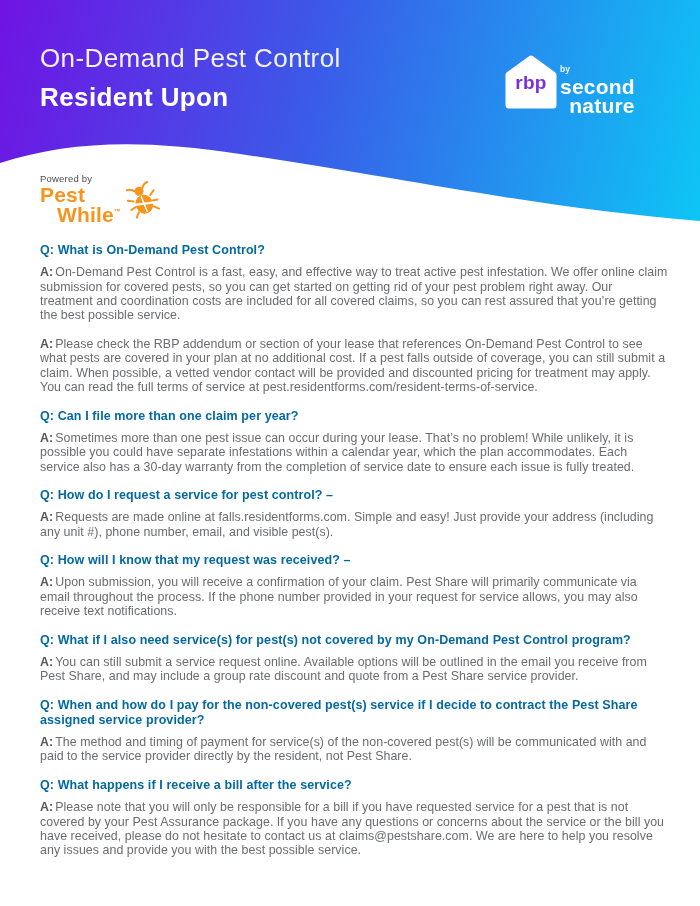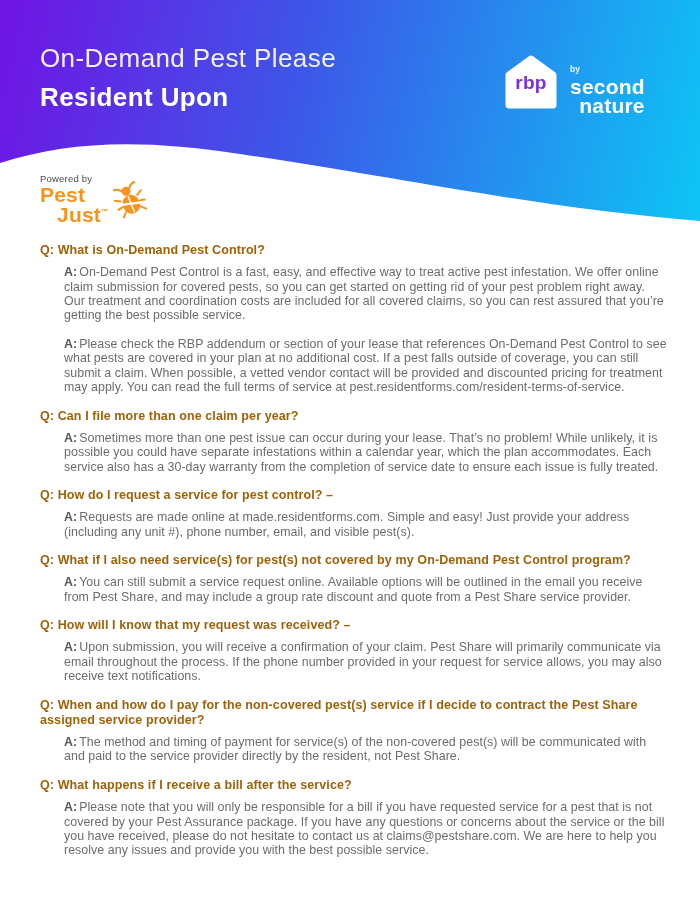--- a/index.html
+++ b/index.html
@@ -7,21 +7,21 @@
   body { font-family:"Liberation Sans", sans-serif; }
   .page { position:relative; width:700px; height:906px; background:#fff; overflow:hidden; }
 
   
   .banner { position:relative; width:700px; height:230px;
             background:linear-gradient(103deg, #7013e3 0%, #3b5ae8 44%, #0dc6f5 100%); }
   .titles { position:absolute; left:40px; top:42px; }
   .title-1 { font-size:26px; font-weight:500; color:#f4f1ff; letter-spacing:.4px; line-height:1.25; }
   .title-2 { font-size:26px; font-weight:800; color:#ffffff; letter-spacing:.4px; line-height:1.25; margin-top:6px; }
 
-  .brand { position:absolute; left:503px; top:50px; display:flex; align-items:center; gap:11px; }
+  .brand { position:absolute; left:503px; top:50px; display:flex; align-items:center; gap:1px; }
   .rbp-logo { position:relative; width:56px; height:58px; }
   .rbp-diamond { position:absolute; left:10px; top:12px; width:36px; height:36px;
                  background:#2fd4c5; border-radius:7px; transform:rotate(45deg); }
   .rbp-house { position:absolute; left:0; top:0; }
   .rbp-text { position:absolute; left:0; top:18px; width:56px; text-align:center;
               font-size:19px; font-weight:800; color:#7b2fd6; letter-spacing:.3px; }
   .sn { display:flex; align-items:flex-start; gap:3px; padding-top:11px;flex-direction:column; }
   .sn-by { font-size:8.5px; color:#eef4ff; font-weight:600; margin-top:3px; }
   .sn-lines { text-align:right; color:#ffffff; font-weight:800; font-size:21px; line-height:.92; letter-spacing:.2px; }
   .sn-lines span { display:block; }
@@ -33,32 +33,32 @@
   .powered-label { font-size:9.5px; color:#4b4b4d; font-weight:500; letter-spacing:.2px; }
   .ps-row { display:flex; align-items:flex-start; gap:5px; margin-top:1px; }
   .ps-words { line-height:.95; }
   .ps-word1, .ps-word2 { display:block; font-size:21px; font-weight:800; color:#f7941d; letter-spacing:.2px; }
   .ps-word2 { margin-left:17px; }
   .ps-tm { font-size:7px; vertical-align:super; font-weight:700; }
   .bug { margin-top:-4px; }
 
   
   .content { padding:13px 32px 0 40px; }
-  .faq-q { color:#a16207; font-size:12.5px; font-weight:700; line-height:1.22; margin-bottom:7px; letter-spacing:.1px; }
-  .faq-a { color:#6b6c70; font-size:12.4px; line-height:14.4px; margin-bottom:14px; letter-spacing:.05px;margin-left:24px; }
+  .faq-q { color:#0369a1; font-size:12.5px; font-weight:700; line-height:1.22; margin-bottom:7px; letter-spacing:.1px; }
+  .faq-a { color:#6b6c70; font-size:12.4px; line-height:14.4px; margin-bottom:14px; letter-spacing:.05px; }
   .faq-a b { color:#55565a; font-weight:700; padding-right:2px; }
 </style>
 </head>
 <body>
 
 <div class="page">
 
   <header class="banner">
     <div class="titles">
-      <div class="title-1">On-Demand Pest Please</div>
+      <div class="title-1">On-Demand Pest Control</div>
       <div class="title-2">Resident Upon</div>
     </div>
 
     <div class="brand">
       <div class="rbp-logo">
         <div class="rbp-diamond"></div>
         <svg class="rbp-house" width="56" height="58" viewBox="0 0 56 58">
           <path d="M28,5 L50,21 L50,51 L6,51 L6,21 Z" fill="#ffffff" stroke="#ffffff" stroke-width="7" stroke-linejoin="round"></path>
         </svg>
         <div class="rbp-text">rbp</div>
@@ -75,21 +75,21 @@
     <svg class="wave" viewBox="0 0 700 100" preserveAspectRatio="none">
       <path d="M0,33 C70,11 140,9 240,24 C420,51 540,78 700,91 L700,101 L0,101 Z" fill="#ffffff"></path>
     </svg>
   </header>
 
   <div class="powered">
     <div class="powered-label">Powered by</div>
     <div class="ps-row">
       <div class="ps-words">
         <span class="ps-word1">Pest</span>
-        <span class="ps-word2"><span>Just</span><sup class="ps-tm">™</sup></span>
+        <span class="ps-word2"><span>While</span><sup class="ps-tm">™</sup></span>
       </div>
       <svg class="bug" width="34" height="40" viewBox="0 0 34 40">
         <g transform="rotate(-22 17 20)" stroke="#f7941d" stroke-width="2" fill="none" stroke-linecap="round">
           <path d="M13,8 C11,5 8,4 6,4"></path>
           <path d="M21,8 C23,5 26,4 28,4"></path>
           <path d="M8,17 L3,14"></path>
             <path d="M8,23 L3,24"></path>
             <path d="M9,29 L5,33"></path>
           <path d="M26,17 L31,14"></path>
             <path d="M26,23 L31,24"></path>
@@ -116,31 +116,31 @@
       <p class="faq-a"><b>A:</b><span>Please check the RBP addendum or section of your lease that references On-Demand Pest Control to see what pests are covered in your plan at no additional cost. If a pest falls outside of coverage, you can still submit a claim. When possible, a vetted vendor contact will be provided and discounted pricing for treatment may apply. You can read the full terms of service at pest.residentforms.com/resident-terms-of-service.</span></p>
     </section>
 
     <section>
       <div class="faq-q">Q: Can I file more than one claim per year?</div>
       <p class="faq-a"><b>A:</b><span>Sometimes more than one pest issue can occur during your lease. That’s no problem! While unlikely, it is possible you could have separate infestations within a calendar year, which the plan accommodates. Each service also has a 30-day warranty from the completion of service date to ensure each issue is fully treated.</span></p>
     </section>
 
     <section>
       <div class="faq-q">Q: How do I request a service for pest control? –</div>
-      <p class="faq-a"><b>A:</b><span>Requests are made online at made.residentforms.com. Simple and easy! Just provide your address (including any unit #), phone number, email, and visible pest(s).</span></p>
+      <p class="faq-a"><b>A:</b><span>Requests are made online at falls.residentforms.com. Simple and easy! Just provide your address (including any unit #), phone number, email, and visible pest(s).</span></p>
+    </section>
+
+    <section>
+      <div class="faq-q">Q: How will I know that my request was received? –</div>
+      <p class="faq-a"><b>A:</b><span>Upon submission, you will receive a confirmation of your claim. Pest Share will primarily communicate via email throughout the process. If the phone number provided in your request for service allows, you may also receive text notifications.</span></p>
     </section>
 
     <section>
       <div class="faq-q">Q: What if I also need service(s) for pest(s) not covered by my On-Demand Pest Control program?</div>
       <p class="faq-a"><b>A:</b><span>You can still submit a service request online. Available options will be outlined in the email you receive from Pest Share, and may include a group rate discount and quote from a Pest Share service provider.</span></p>
-    </section>
-
-    <section>
-      <div class="faq-q">Q: How will I know that my request was received? –</div>
-      <p class="faq-a"><b>A:</b><span>Upon submission, you will receive a confirmation of your claim. Pest Share will primarily communicate via email throughout the process. If the phone number provided in your request for service allows, you may also receive text notifications.</span></p>
     </section>
 
     <section>
       <div class="faq-q">Q: When and how do I pay for the non-covered pest(s) service if I decide to contract the Pest Share assigned service provider?</div>
       <p class="faq-a"><b>A:</b><span>The method and timing of payment for service(s) of the non-covered pest(s) will be communicated with and paid to the service provider directly by the resident, not Pest Share.</span></p>
     </section>
 
     <section>
       <div class="faq-q">Q: What happens if I receive a bill after the service?</div>
       <p class="faq-a"><b>A:</b><span>Please note that you will only be responsible for a bill if you have requested service for a pest that is not covered by your Pest Assurance package. If you have any questions or concerns about the service or the bill you have received, please do not hesitate to contact us at claims@pestshare.com. We are here to help you resolve any issues and provide you with the best possible service.</span></p>

